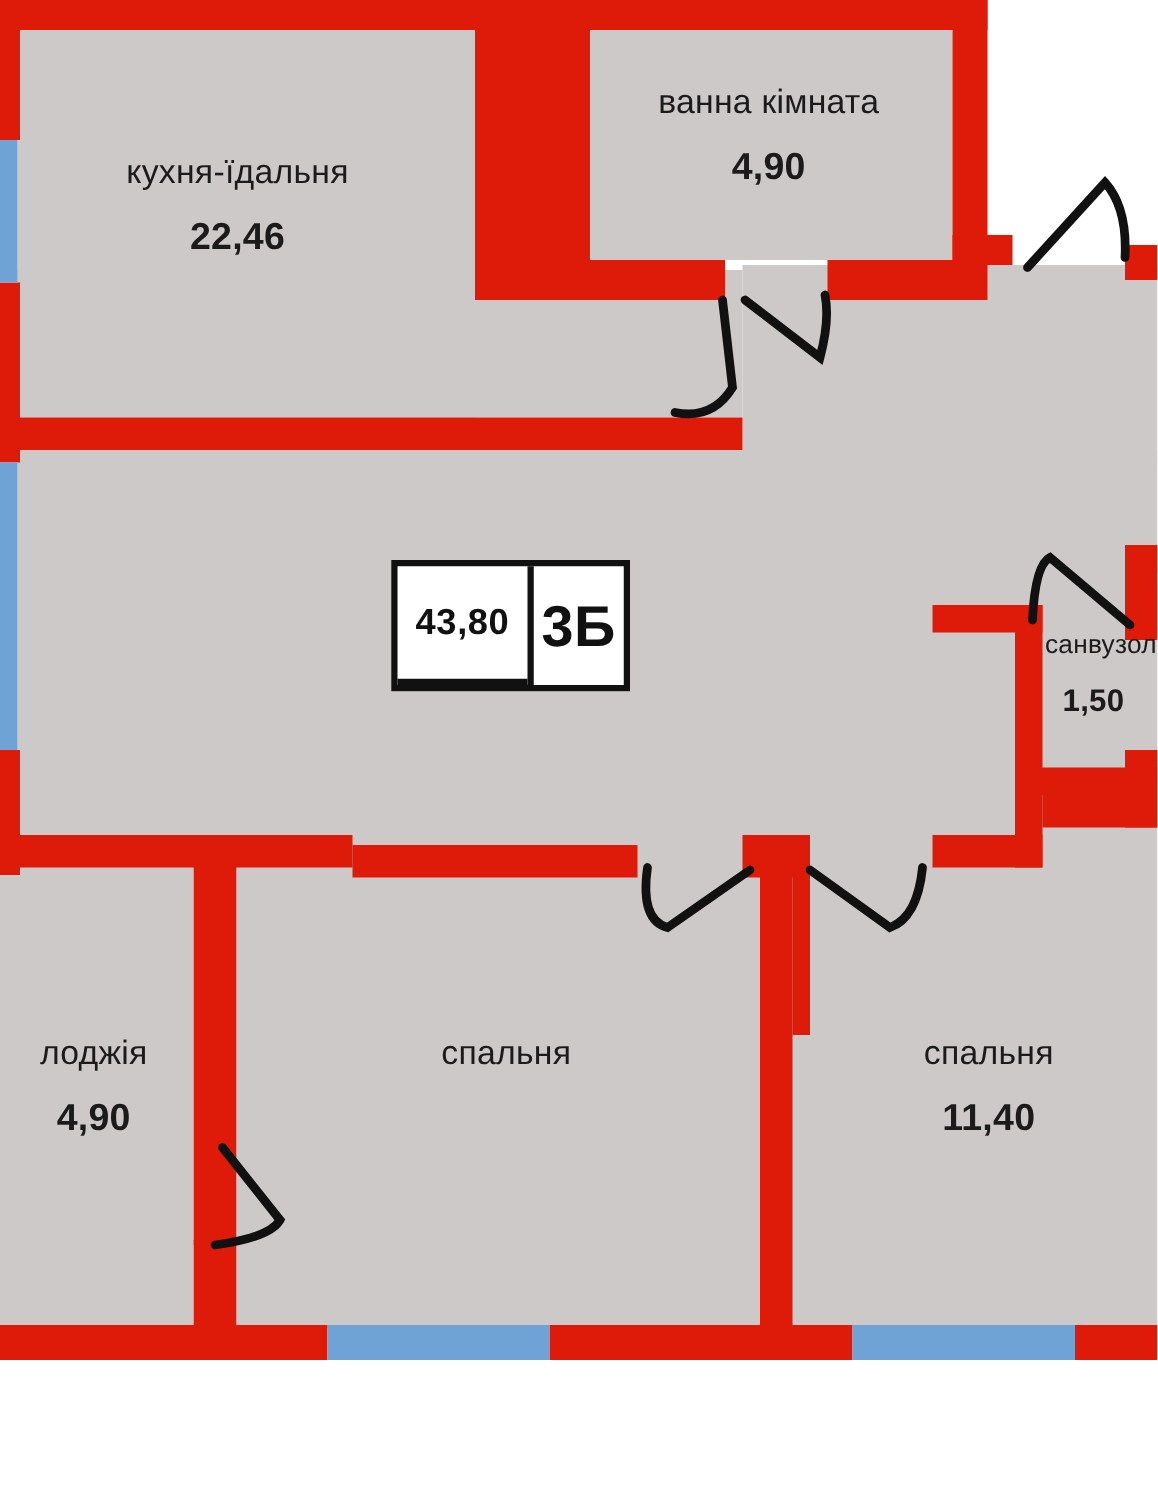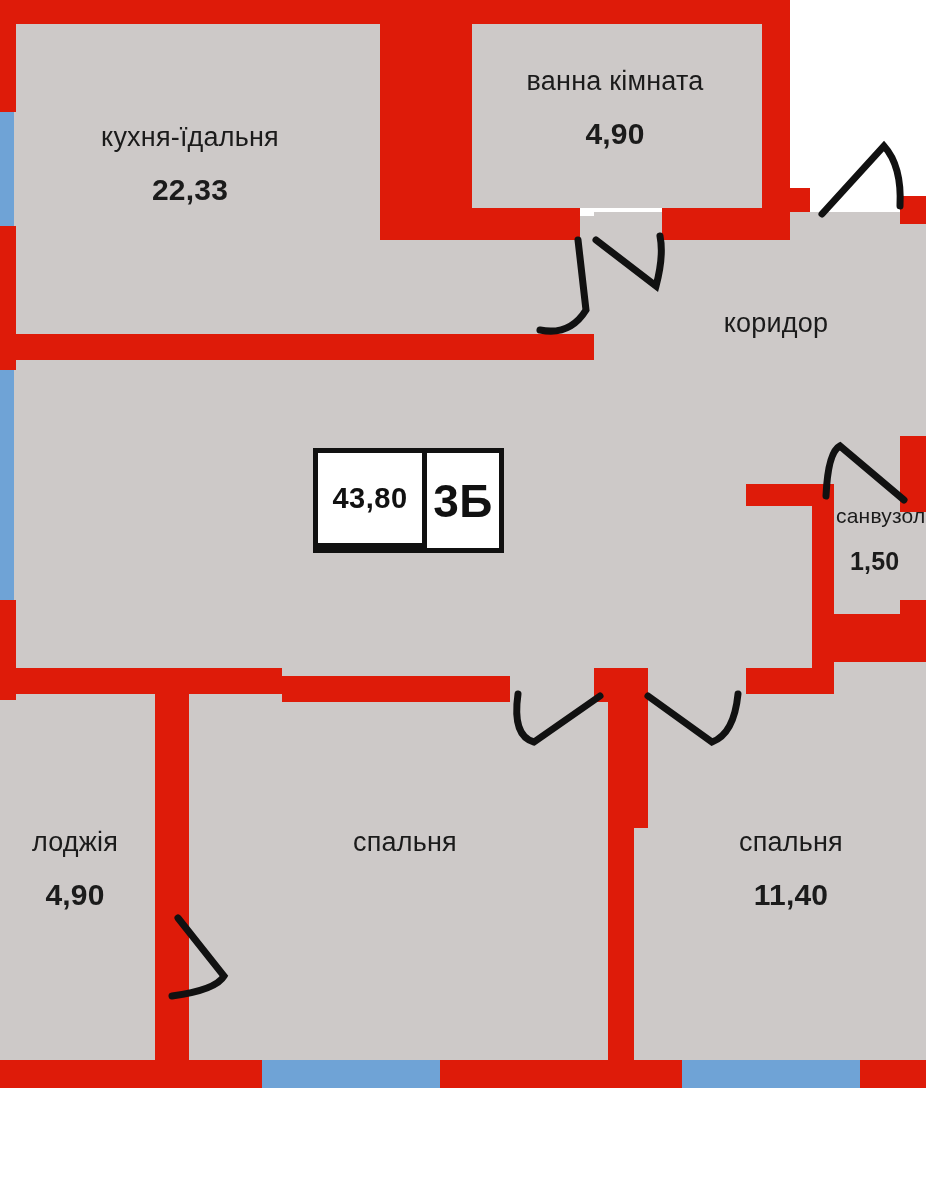--- a/index.html
+++ b/index.html
@@ -188,30 +188,29 @@
       <path d="M 518 694 Q 512 736 534 742 L 600 696"></path>
 
       <path d="M 648 696 L 712 742 Q 734 734 738 694"></path>
 
       <path d="M 172 996 Q 216 990 224 976 L 178 918"></path>
     </g>
   </svg>
 
   <div class="room-label" style="left:30px; top:122px; width:320px;">
     <span class="rl-name">кухня-їдальня</span>
-    <span class="rl-area">22,33</span>
+    <span class="rl-area">22,46</span>
   </div>
 
   <div class="room-label" style="left:470px; top:66px; width:290px;">
     <span class="rl-name">ванна кімната</span>
     <span class="rl-area">4,90</span>
   </div>
 
   <div class="room-label" style="left:648px; top:308px; width:256px;">
-    <span class="rl-name">коридор</span>
   </div>
 
   <div class="room-label" style="left:58px; top:463px; width:248px;">
   </div>
 
   <div class="room-label small" style="left:836px; top:504px; width:140px; text-align:left;">
     <span class="rl-name">санвузол</span>
     <span class="rl-area" style="text-align:left; padding-left:14px;">1,50</span>
   </div>
 

